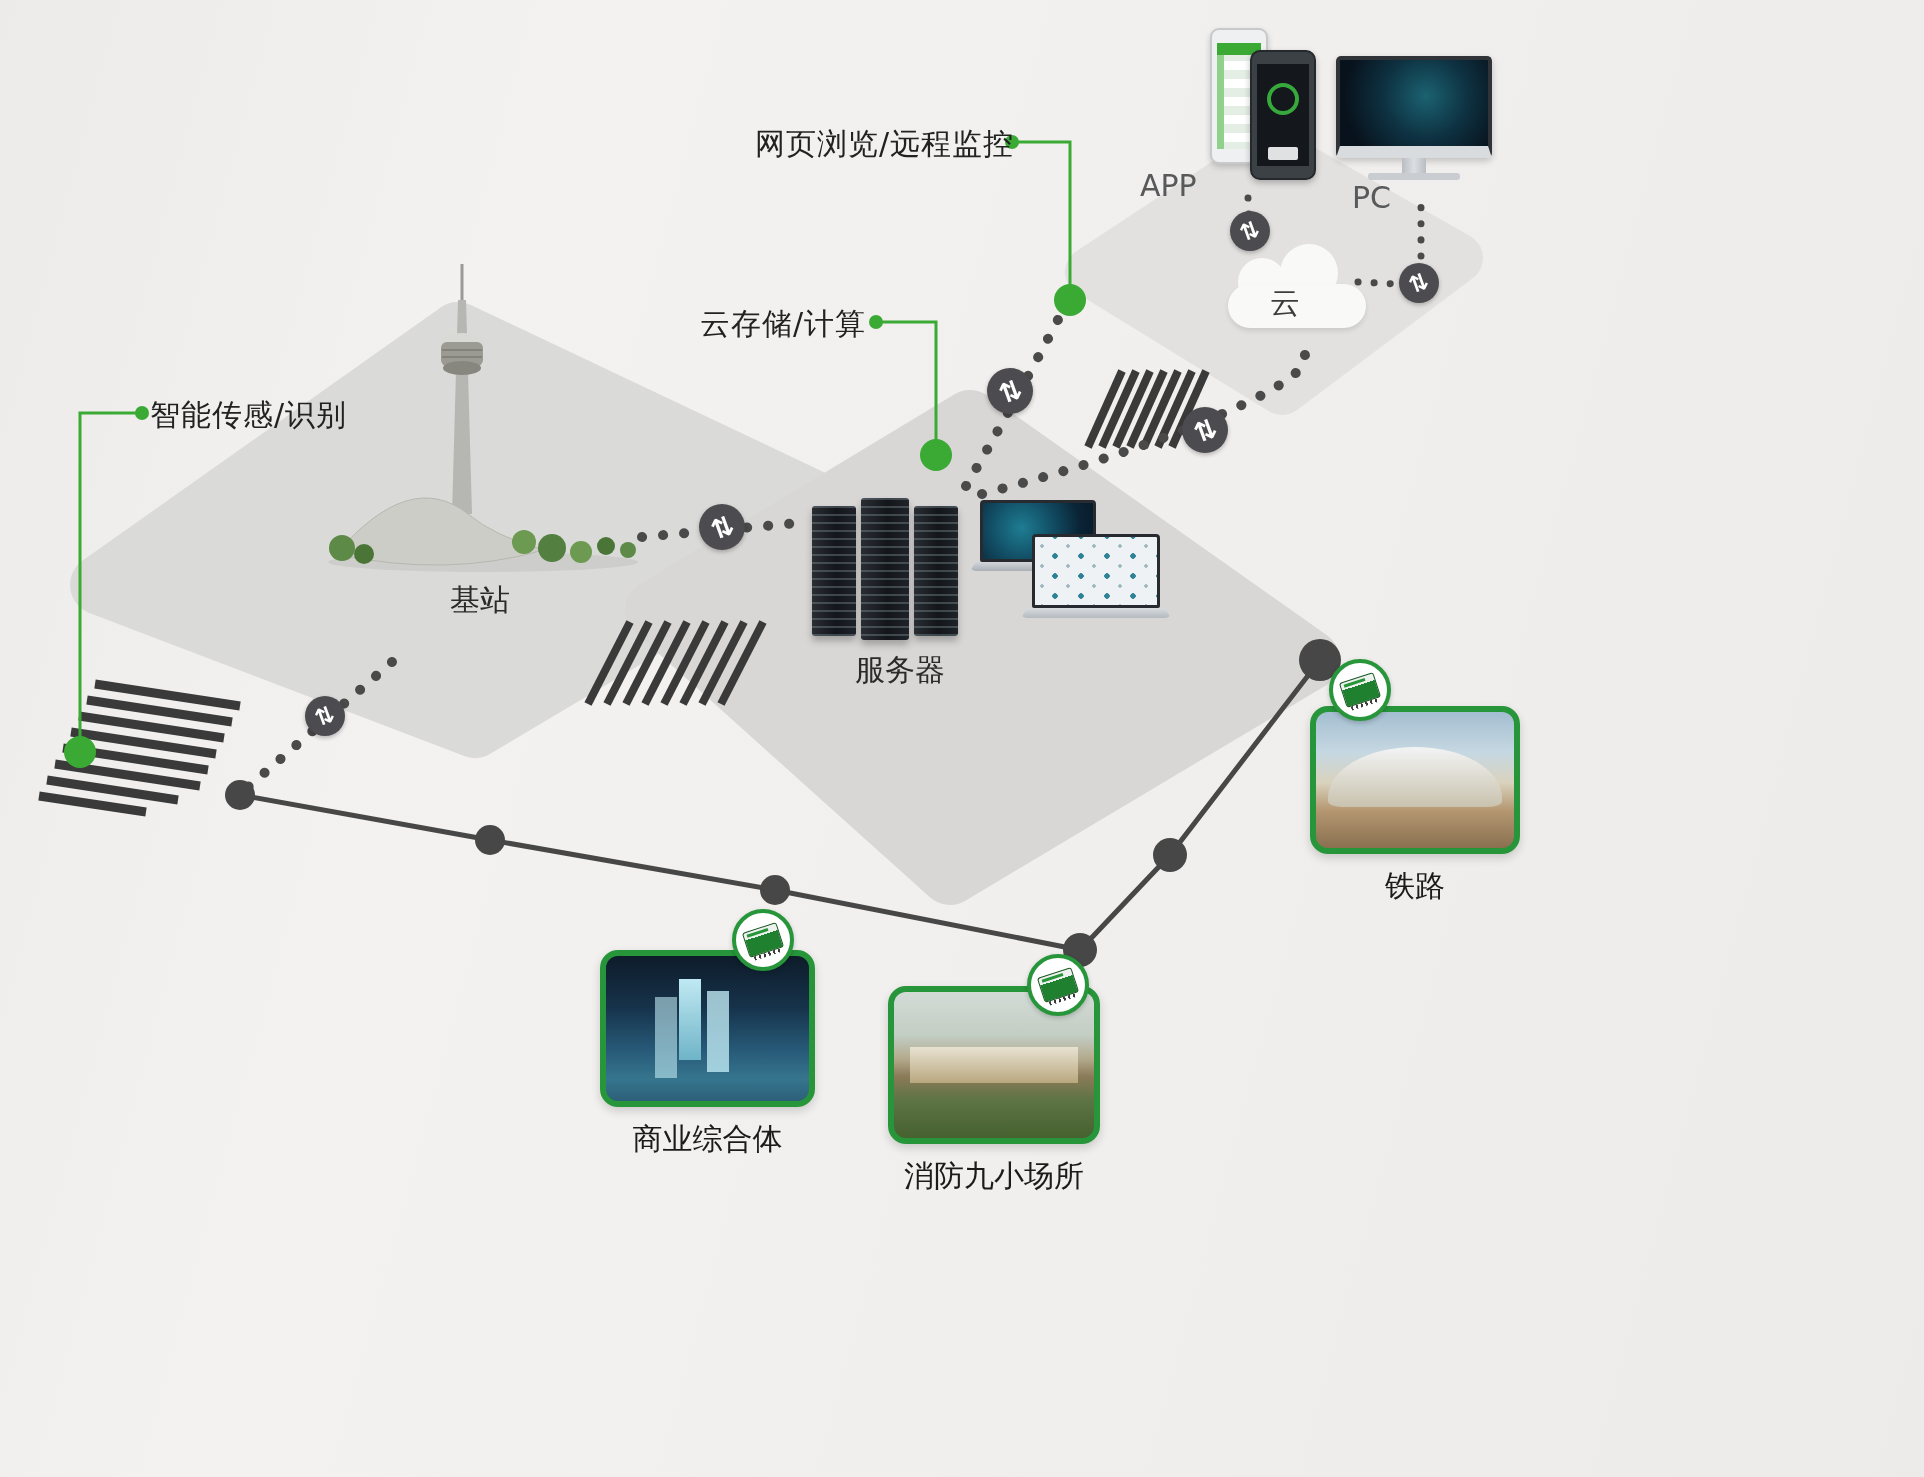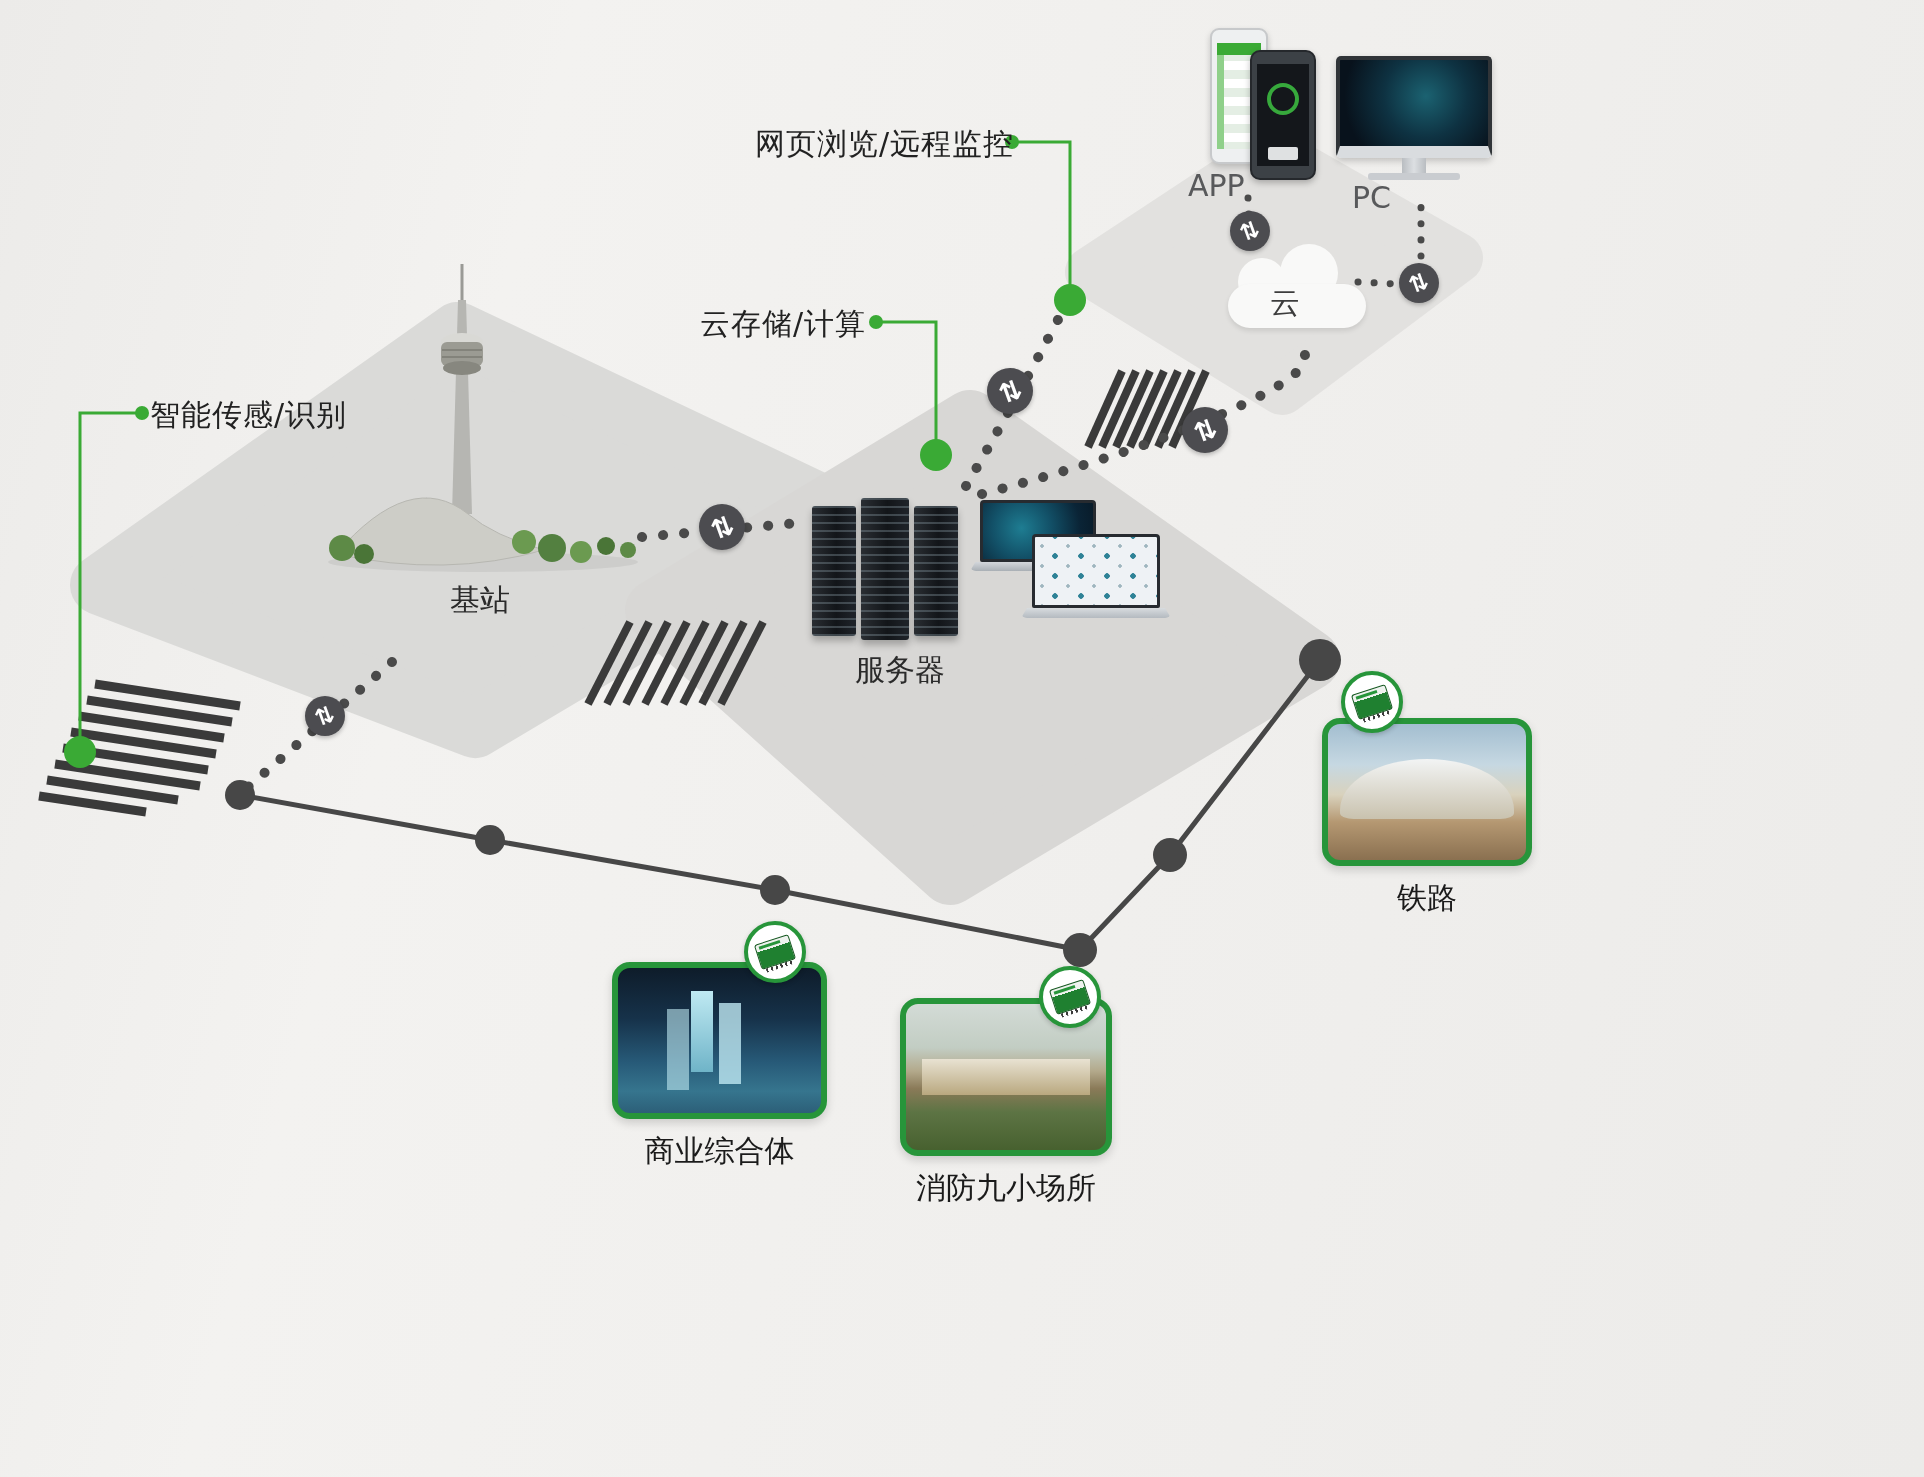--- a/index.html
+++ b/index.html
@@ -78,21 +78,21 @@
   .mon-base{width:92px;height:7px;margin:0 auto;background:#c9ccd0;border-radius:3px;}
   .cloud{position:absolute;left:1222px;top:248px;width:150px;height:88px;z-index:3;}
   .cloud i{position:absolute;background:#f9f9f8;display:block;}
   .cloud .b0{left:6px;bottom:8px;width:138px;height:44px;border-radius:22px;box-shadow:0 3px 5px rgba(0,0,0,.10);}
   .cloud .b1{left:16px;bottom:30px;width:48px;height:48px;border-radius:50%;}
   .cloud .b2{left:58px;bottom:34px;width:58px;height:58px;border-radius:50%;}
   .cloud .txt{position:absolute;left:0;right:24px;bottom:12px;text-align:center;
     font-size:30px;color:#3c3c3c;z-index:2;}
 
   
-  .site-card{position:absolute;margin:12px;z-index:4;}
+  .site-card{position:absolute;margin:0;z-index:4;}
   .frame{position:relative;box-sizing:border-box;width:100%;border:6px solid #27953a;border-radius:18px;
     overflow:hidden;background:#fff;box-shadow:0 4px 10px rgba(0,0,0,.16);}
   .frame::after{content:"";position:absolute;inset:0;}
   .site-card figcaption{display:block;margin-top:12px;text-align:center;font-size:30px;color:#1b1b1b;white-space:nowrap;}
   .badge{position:absolute;width:62px;height:62px;border-radius:50%;background:#fff;
     border:4px solid #27953a;box-sizing:border-box;display:flex;align-items:center;justify-content:center;
     box-shadow:0 2px 5px rgba(0,0,0,.2);z-index:5;}
   .chip{width:34px;height:24px;transform:rotate(-18deg);position:relative;
     background:linear-gradient(180deg,#eef2ee 0 7px,#1f8030 7px);border:1px solid #14571f;border-radius:3px;}
   .chip::before{content:"";position:absolute;left:3px;top:2px;width:22px;height:3px;background:#27953a;}
@@ -265,21 +265,21 @@
       <span>⇅</span>
     </div>
   <div class="transfer t-sm" style="left:305px;top:696px">
       <span>⇅</span>
     </div>
 
   <div class="callout" style="left:755px;top:124px">网页浏览/远程监控</div>
   <div class="callout" style="left:700px;top:304px">云存储/计算</div>
   <div class="callout" style="left:150px;top:395px">智能传感/识别</div>
 
-  <div class="small-label" style="left:1188px;top:168px">APP</div>
+  <div class="small-label" style="left:1140px;top:168px">APP</div>
   <div class="small-label" style="left:1352px;top:180px">PC</div>
   <div class="node-label" style="left:420px;top:580px;width:120px">基站</div>
   <div class="node-label" style="left:830px;top:650px;width:140px">服务器</div>
 
 
 
   <figure class="site-card" style="left:600px;top:950px;width:215px">
     <div class="frame p3" style="height:157px"></div>
     <div class="badge" style="left:132px;top:-41px">
         <div class="chip"></div>

